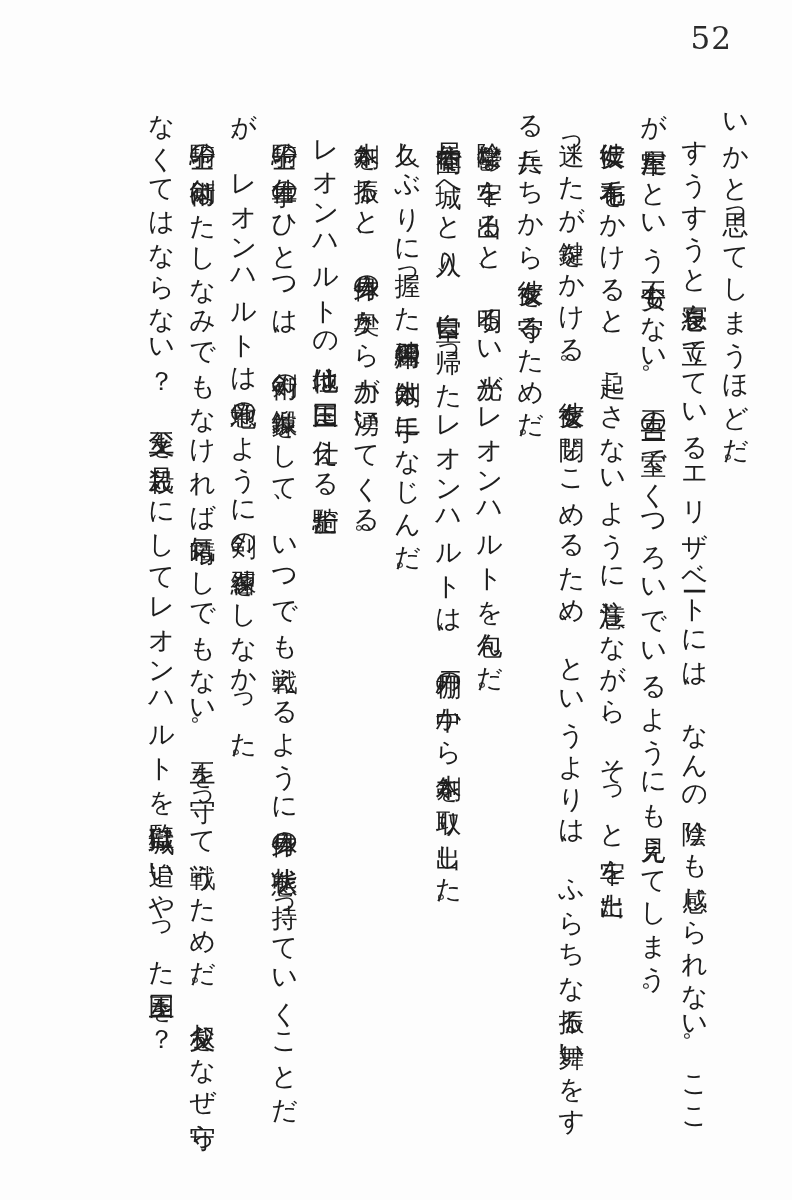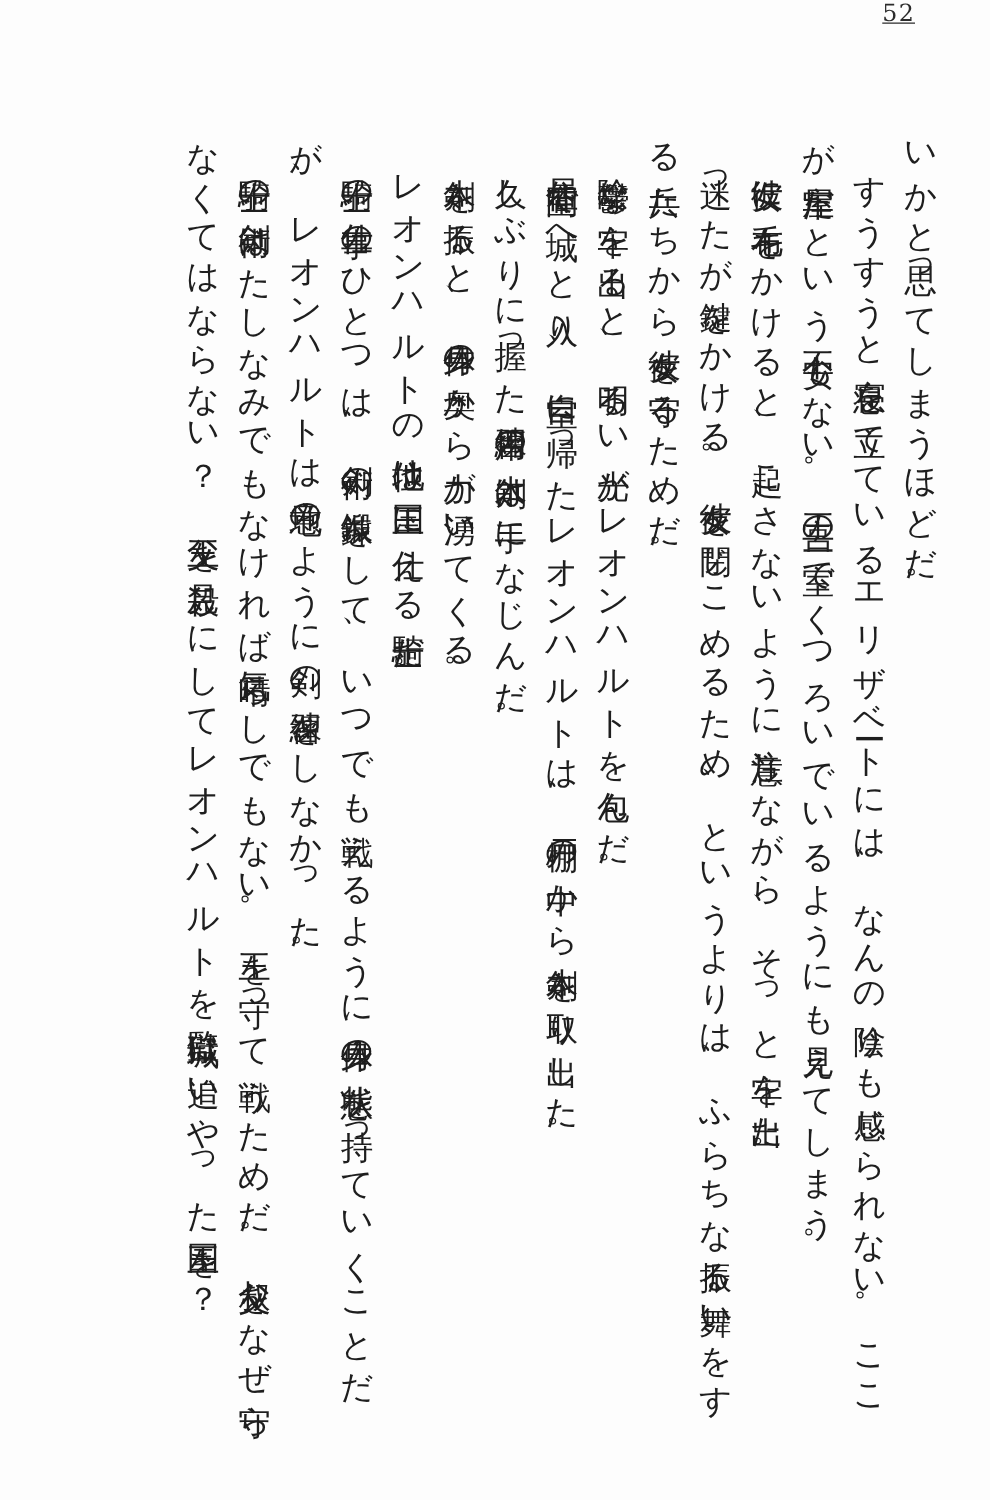--- a/index.html
+++ b/index.html
@@ -13,26 +13,25 @@
   .page {
     position: relative;
     width: 792px;
     height: 1200px;
     background: #fdfdfd;
     font-family: "DejaVu Serif", "Liberation Serif", serif;
     color: #1e1e1e;
   }
   .page-number {
     position: absolute;
-    top: 0;
+    top: 20px;
     right: 60px;
-    font-size: 19px;
+    font-size: 31px;
     letter-spacing: 1px;
     color: #2b2b2b;
-    text-decoration: underline;
   }
   .text-block {
     position: absolute;
     top: 96px;
     right: 36px;
     height: 1052px;
     writing-mode: vertical-rl;
     -webkit-writing-mode: vertical-rl;
     text-orientation: mixed;
   }

